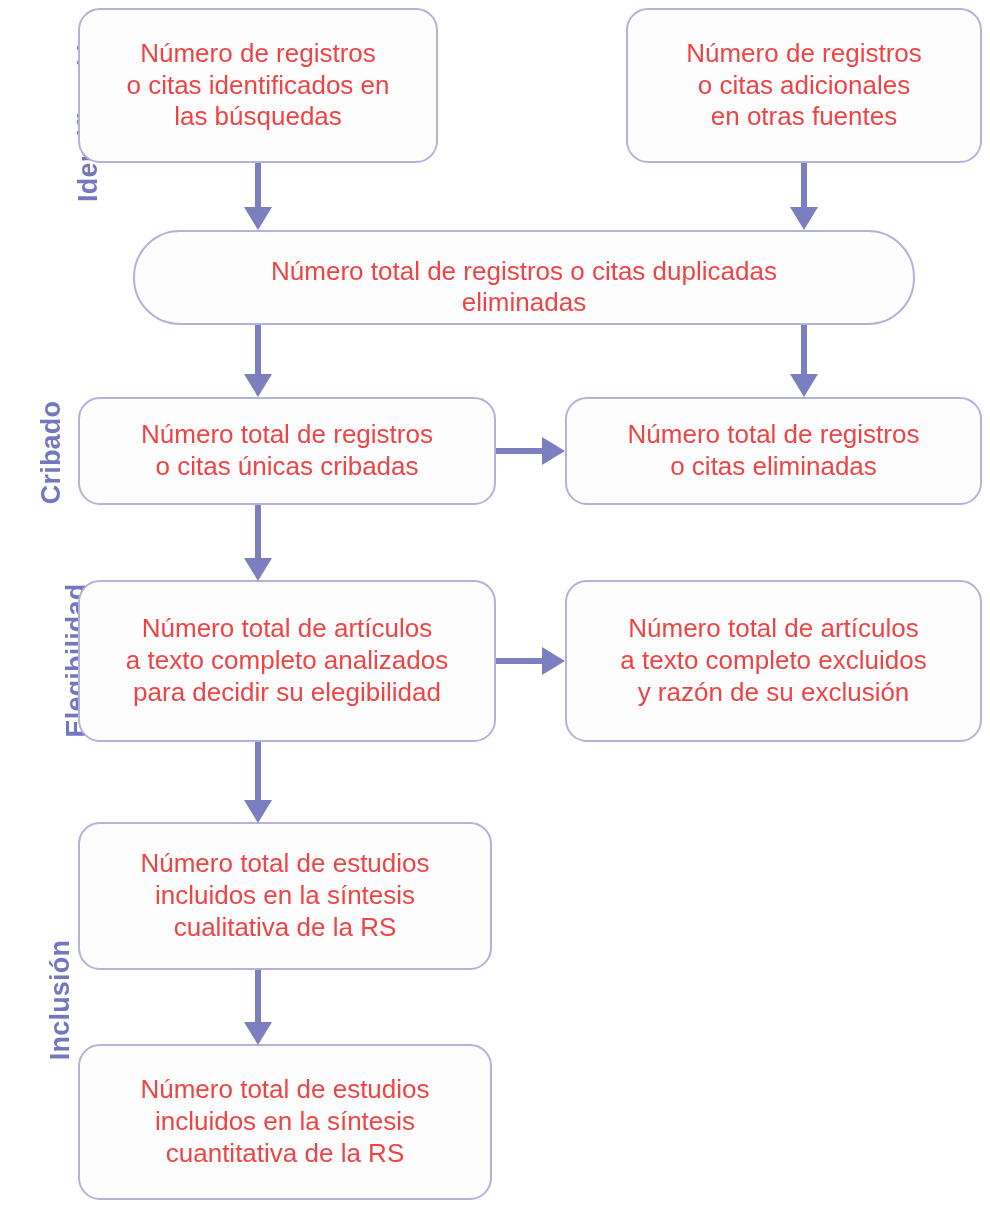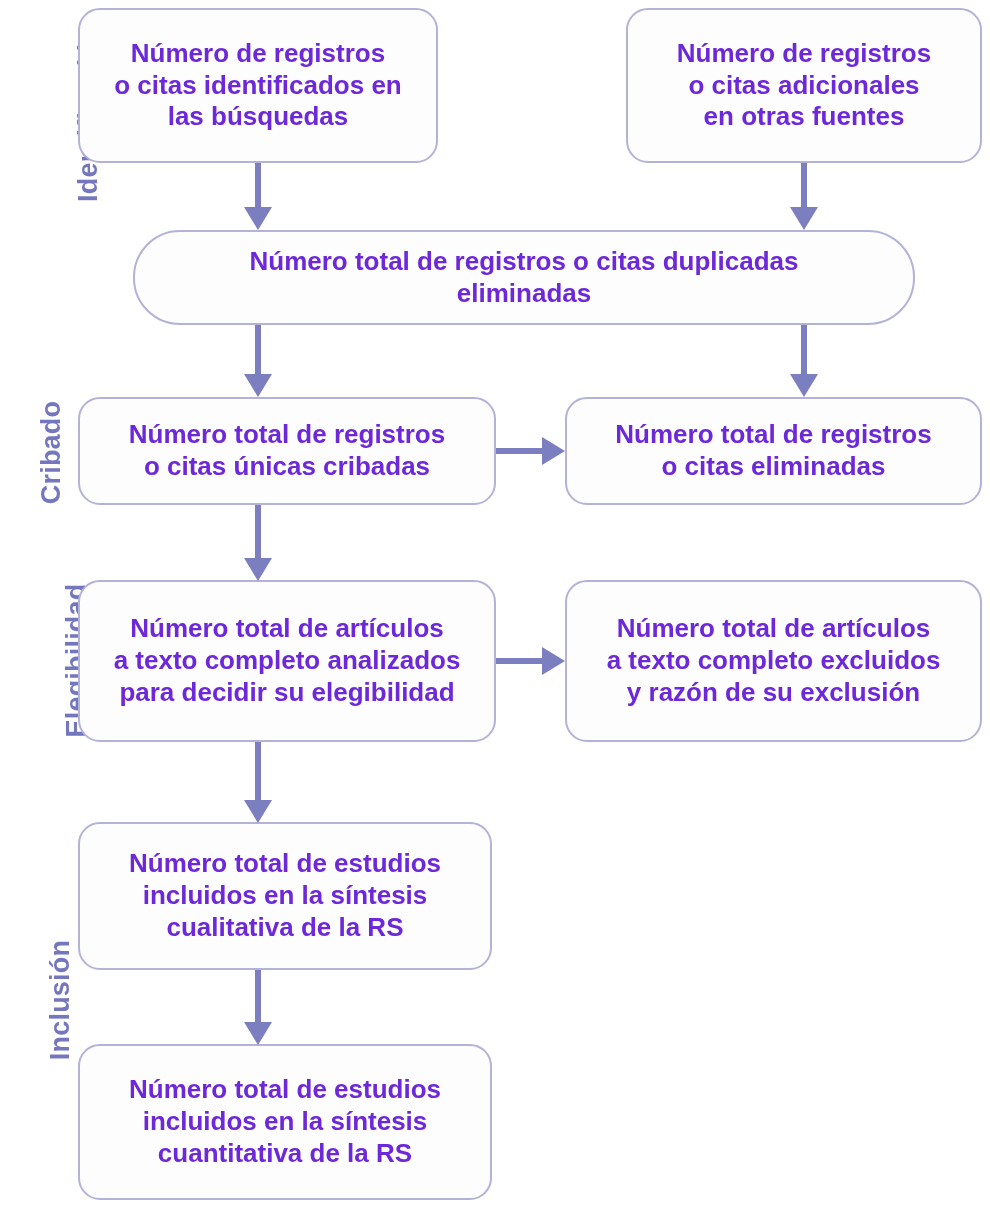--- a/index.html
+++ b/index.html
@@ -41,23 +41,23 @@
   .node {
     position: absolute;
     box-sizing: border-box;
     border: 2.5px solid #b3b2d8;
     border-radius: 22px;
     background: #fdfdfd;
     display: flex;
     align-items: center;
     justify-content: center;
     text-align: center;
-    color: #6d28d9;
+    color: #ef4444;
     font-size: 26px;
-    font-weight: 700;
+    font-weight: 400;
     line-height: 1.22;
     padding: 4px 28px;
   }
   .node .node-text {
     display: block;
     white-space: pre-line;
   }
   
   .conn {
     position: absolute;
@@ -90,21 +90,21 @@
 o citas identificados en
 las búsquedas</span>
   </div>
 
   <div class="node" style="left:626px; top:8px; width:356px; height:155px;">
     <span class="node-text">Número de registros
 o citas adicionales
 en otras fuentes</span>
   </div>
 
-  <div class="node" style="left:133px; top:230px; width:782px; height:95px; border-radius:47px;">
+  <div class="node" style="left:133px; top:230px; width:782px; height:95px; border-radius:47px;align-items:flex-end;">
     <span class="node-text">Número total de registros o citas duplicadas
 eliminadas</span>
   </div>
 
   <div class="node" style="left:78px; top:397px; width:418px; height:108px;">
     <span class="node-text">Número total de registros
 o citas únicas cribadas</span>
   </div>
 
   <div class="node" style="left:565px; top:397px; width:417px; height:108px;">

